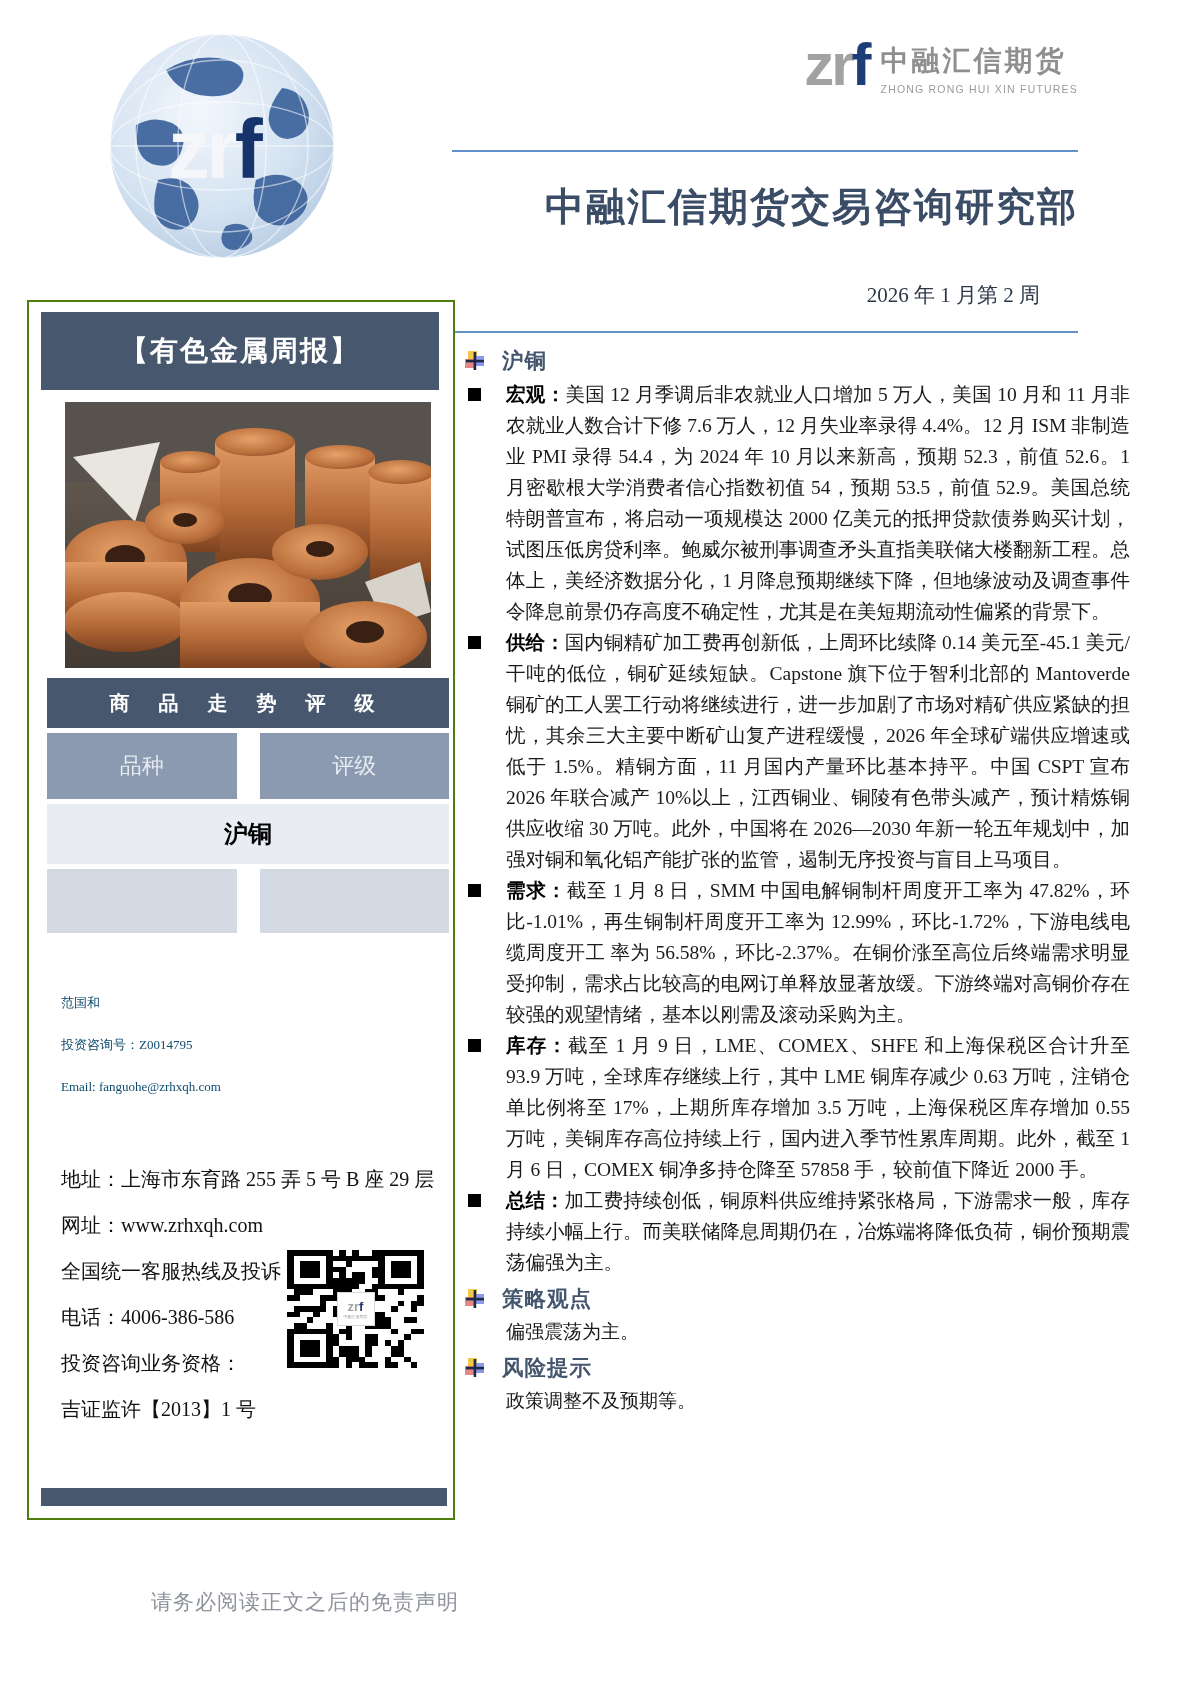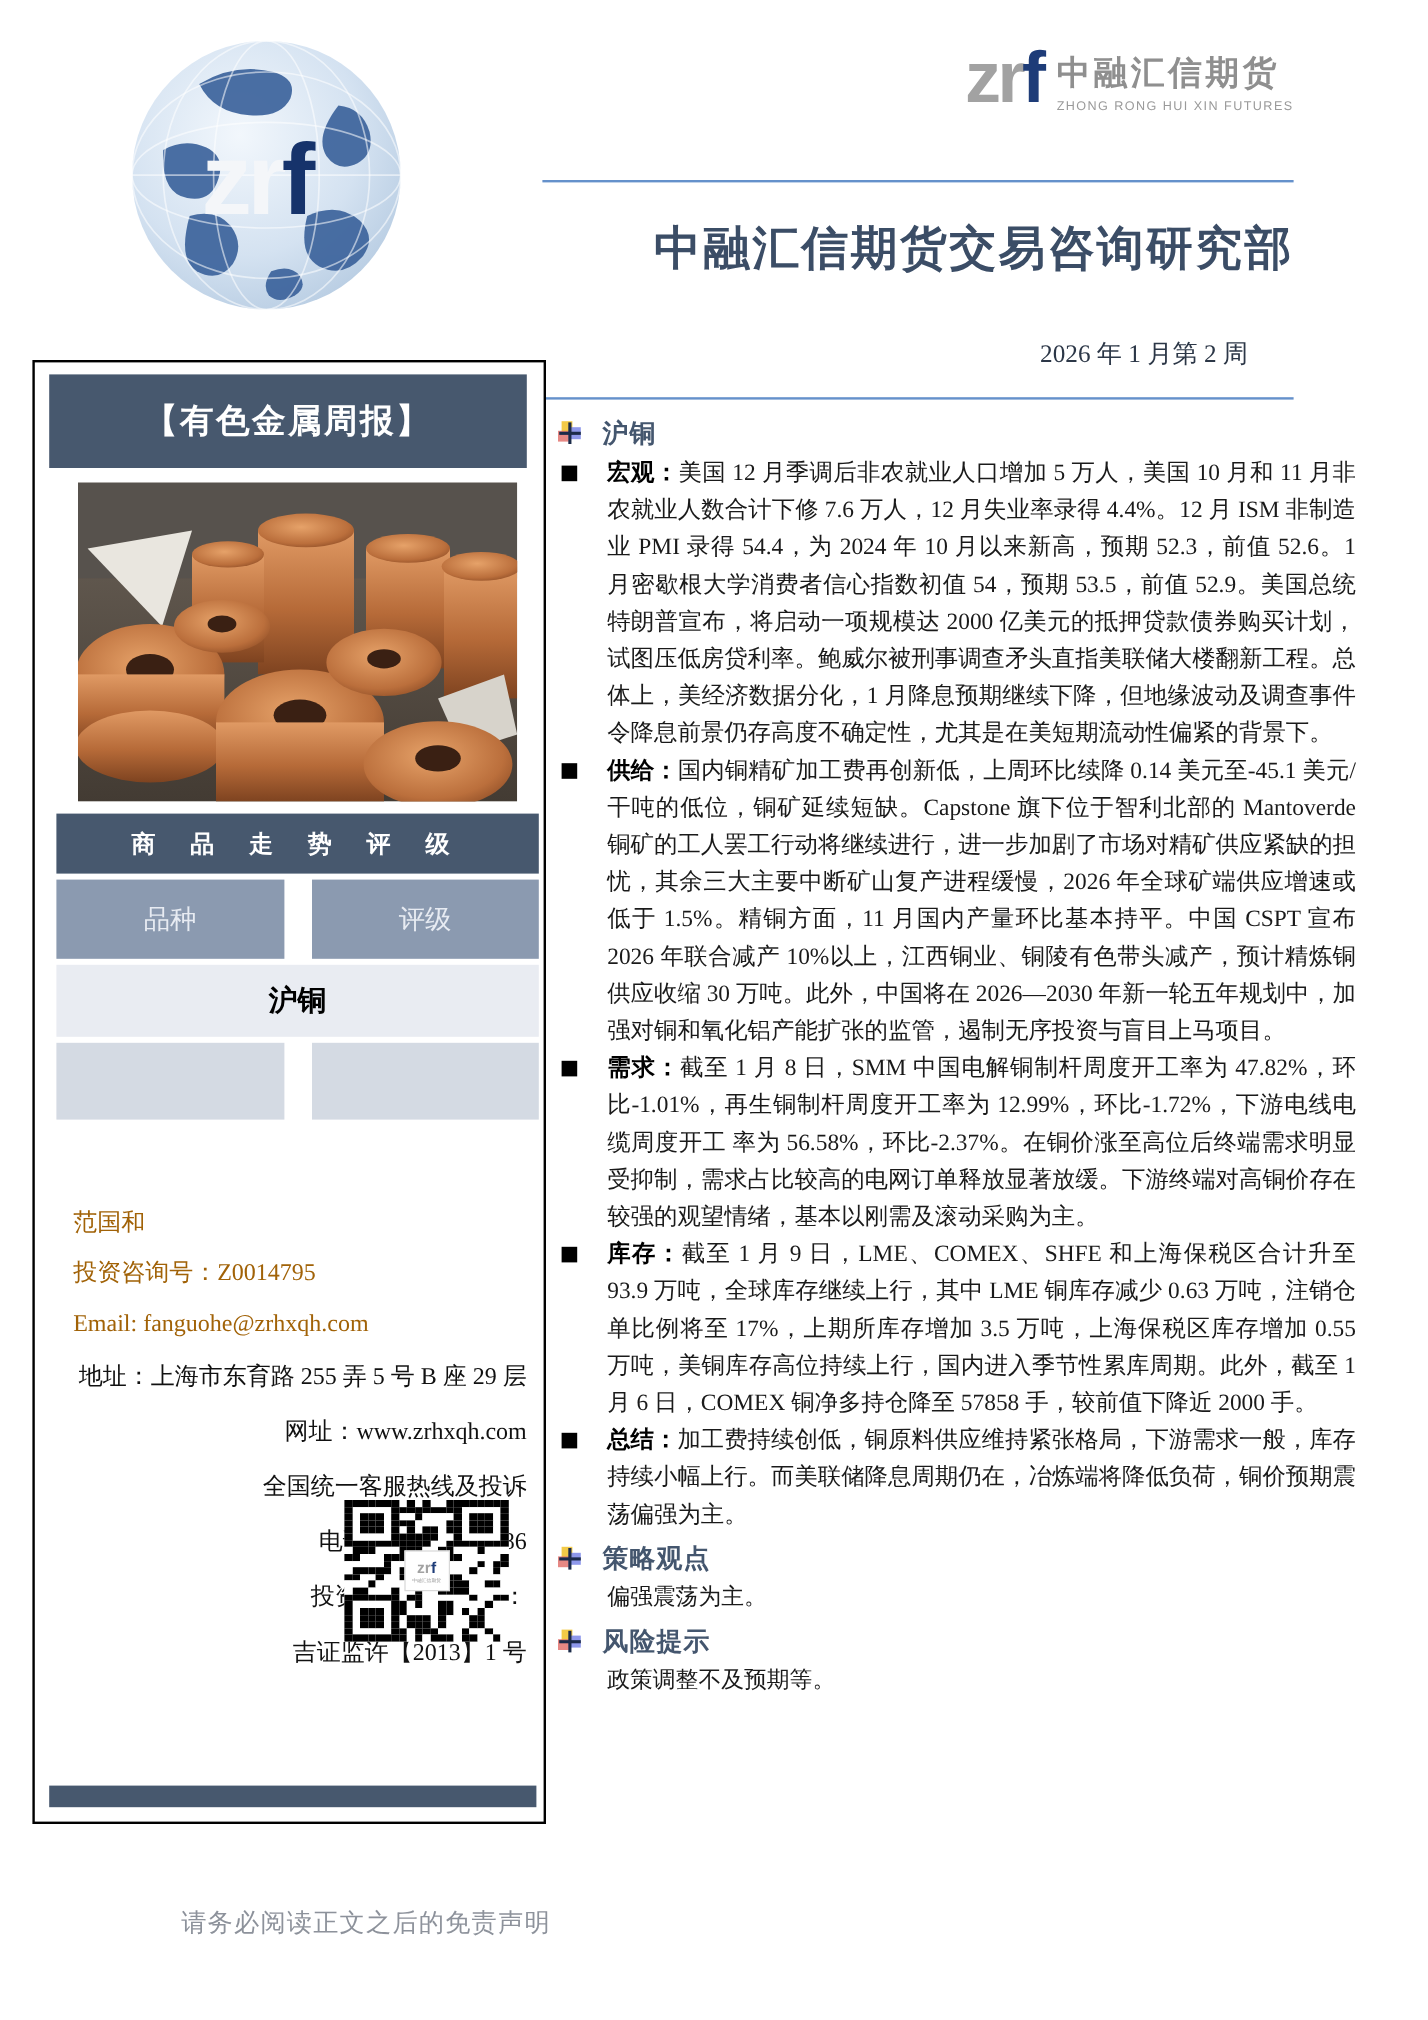--- a/index.html
+++ b/index.html
@@ -56,43 +56,43 @@
   .bullet-body {
     flex:1; font-size:19.5px; line-height:31px; text-align:justify;
     color:#1a1a1a;
   }
   .bullet-label { font-weight:bold; color:#000; }
   .sub-text { padding-left:54px; font-size:19px; line-height:30px; margin:2px 0 6px 0; }
 
   
   .sidebar {
     position:absolute; left:27px; top:300px; width:428px; height:1220px;
-    border:2px solid #000000; background:#fff; box-sizing:border-box;
+    border:2px solid #4d7c0f; background:#fff; box-sizing:border-box;
   }
   .banner {
     position:absolute; left:12px; top:10px; width:398px; height:78px;
     background:#47586e; color:#ffffff; display:flex; align-items:center; justify-content:center;
     font-size:28px; font-weight:bold; letter-spacing:2px;
   }
   .photo { position:absolute; left:36px; top:100px; width:366px; height:266px; }
 
   .rating-table { position:absolute; left:18px; top:376px; width:402px; }
   .rt-title {
     height:50px; background:#47586e; color:#fff; font-size:20px; font-weight:bold;
     letter-spacing:12px; display:flex; align-items:center; justify-content:center;
   }
   .rt-row { display:flex; gap:23px; margin-top:5px; }
   .rt-cell { flex:1; display:flex; align-items:center; justify-content:center; }
   .rt-head .rt-cell { background:#8b9ab0; color:#e7ebf2; font-size:22px; height:66px; }
   .rt-data .rt-cell { background:#e9ecf2; color:#000; font-size:24px; font-weight:bold; height:60px; }
   .rt-empty .rt-cell { background:#d4dae3; height:64px; }
 
   .analyst-block { position:absolute; left:32px; top:688px; width:372px; }
-  .analyst-block p { margin:18px 0 20px 0; font-size:20px; line-height:22px; color:#a16207; }
-  .contact-block { position:absolute; left:32px; top:830px; width:378px;text-align:right; }
+  .analyst-block p { margin:2px 0 20px 0; font-size:13px; line-height:22px; color:#0c4a6e; }
+  .contact-block { position:absolute; left:32px; top:862px; width:378px; }
   .contact-block p { margin:0 0 16px 0; font-size:20px; line-height:30px; color:#111; }
 
   .qr {
     position:absolute; left:258px; top:948px; width:137px; height:118px;
     display:grid; grid-template-columns:repeat(21,1fr); grid-template-rows:repeat(21,1fr);
     background:#fff;
   }
   .qr-cell { background:#fff; }
   .qr-cell.on { background:#000; }
   .qr-logo {

